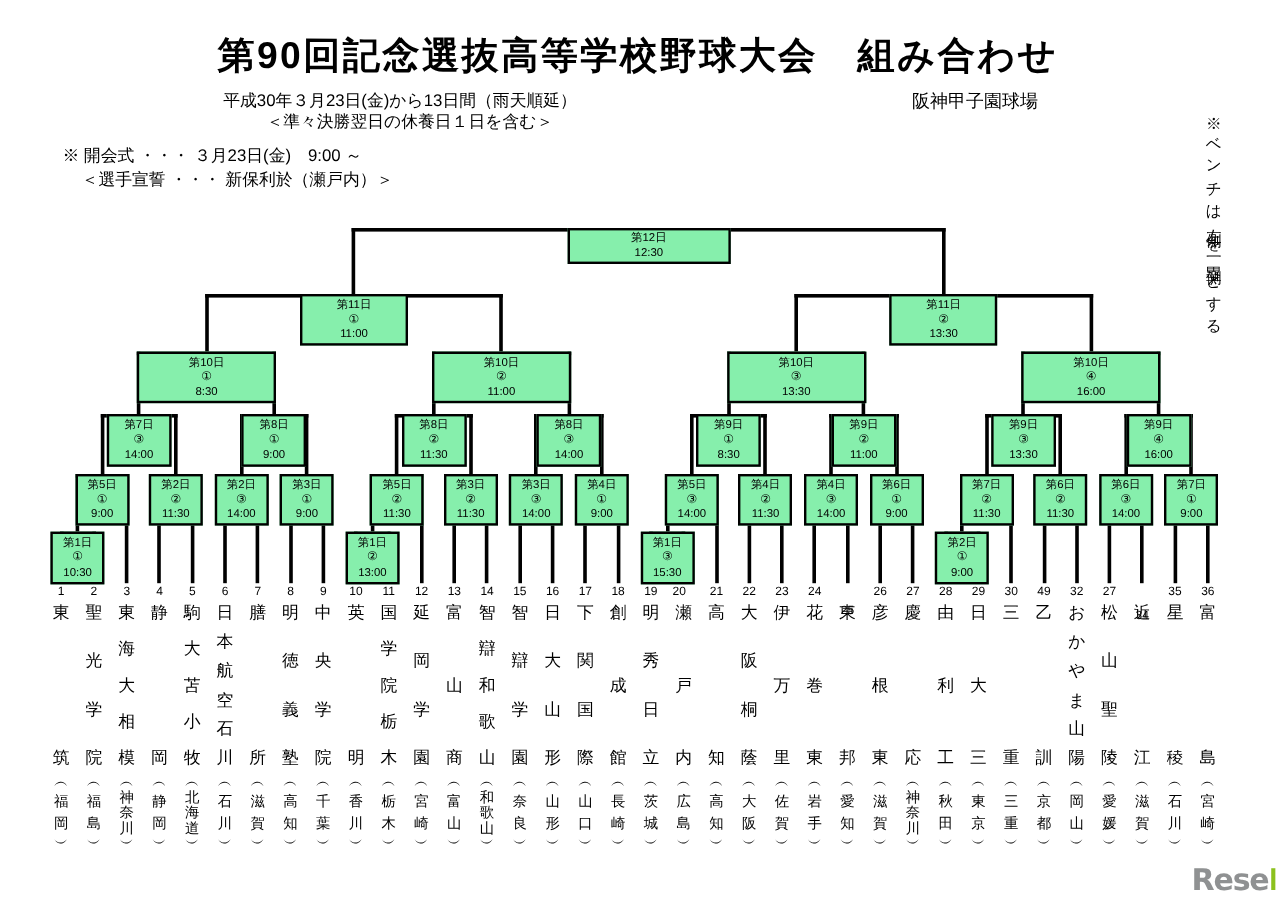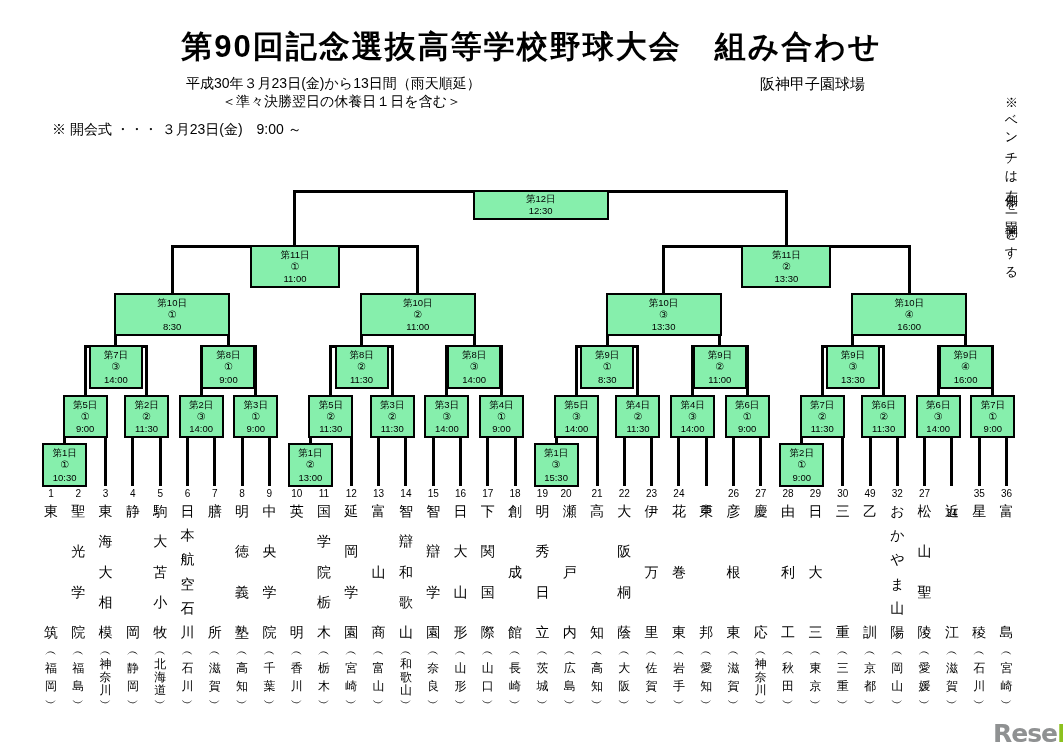--- a/index.html
+++ b/index.html
@@ -39,20 +39,21 @@
 </style>
 </head>
 <body>
 
 <div class="page">
   <div class="abs title">第90回記念選抜高等学校野球大会　組み合わせ</div>
   <div class="abs dateline">平成30年３月23日(金)から13日間（雨天順延）</div>
   <div class="abs venue">阪神甲子園球場</div>
   <div class="abs restnote">＜準々決勝翌日の休養日１日を含む＞</div>
   <div class="abs opening">※ 開会式 ・・・ ３月23日(金)　9:00 ～</div>
+  <div class="abs pledge">＜選手宣誓 ・・・ 新保利於（瀬戸内）＞</div>
   <div class="abs side-note">※ベンチは左側を一塁側とする</div>
 
   <div id="bracket">
       <div class="ln" style="left: 49.5px; top: 443px; width: 30.3px; height: 3px;"></div>
       <div class="ln" style="left: 63.15px; top: 395px; width: 3px; height: 48px;"></div>
       <div class="ln" style="left: 295.2px; top: 443px; width: 30.3px; height: 3px;"></div>
       <div class="ln" style="left: 308.85px; top: 395px; width: 3px; height: 48px;"></div>
       <div class="ln" style="left: 540.9px; top: 443px; width: 30.3px; height: 3px;"></div>
       <div class="ln" style="left: 554.55px; top: 395px; width: 3px; height: 48px;"></div>
       <div class="ln" style="left: 786.6px; top: 443px; width: 30.3px; height: 3px;"></div>

